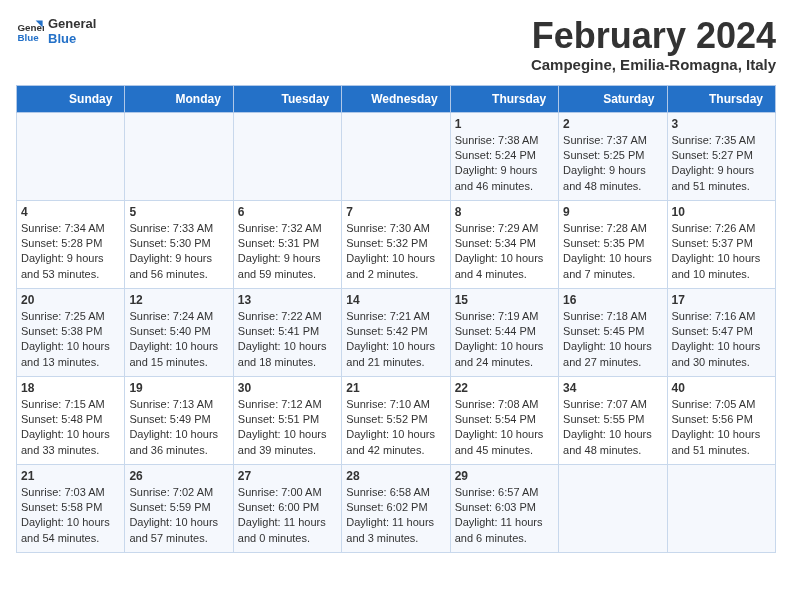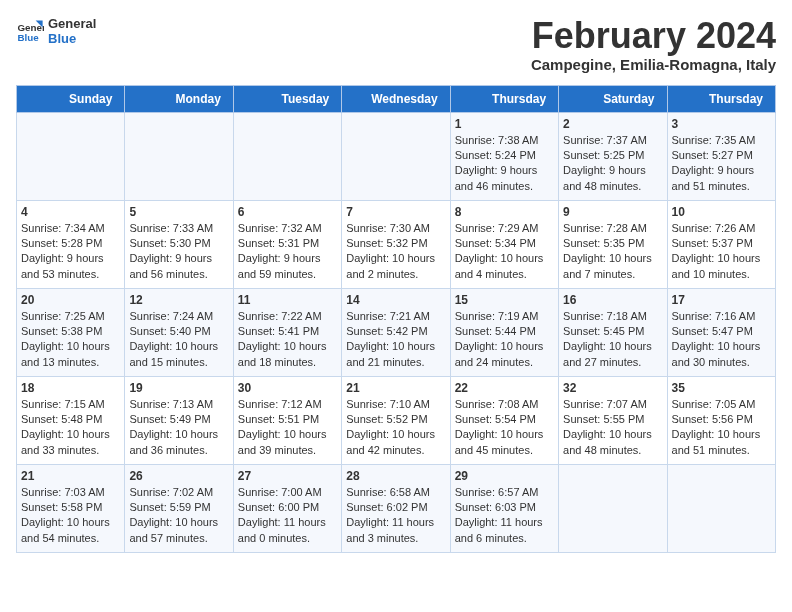--- a/index.html
+++ b/index.html
@@ -170,21 +170,21 @@
       <tr>
         <td>
           <span class="day-num">20</span>
           <div class="day-info">Sunrise: 7:25 AM<br>Sunset: 5:38 PM<br>Daylight: 10 hours<br>and 13 minutes.</div>
         </td>
         <td>
           <span class="day-num">12</span>
           <div class="day-info">Sunrise: 7:24 AM<br>Sunset: 5:40 PM<br>Daylight: 10 hours<br>and 15 minutes.</div>
         </td>
         <td>
-          <span class="day-num">11</span>
+          <span class="day-num">13</span>
           <div class="day-info">Sunrise: 7:22 AM<br>Sunset: 5:41 PM<br>Daylight: 10 hours<br>and 18 minutes.</div>
         </td>
         <td>
           <span class="day-num">14</span>
           <div class="day-info">Sunrise: 7:21 AM<br>Sunset: 5:42 PM<br>Daylight: 10 hours<br>and 21 minutes.</div>
         </td>
         <td>
           <span class="day-num">15</span>
           <div class="day-info">Sunrise: 7:19 AM<br>Sunset: 5:44 PM<br>Daylight: 10 hours<br>and 24 minutes.</div>
         </td>
@@ -212,25 +212,25 @@
         </td>
         <td>
           <span class="day-num">21</span>
           <div class="day-info">Sunrise: 7:10 AM<br>Sunset: 5:52 PM<br>Daylight: 10 hours<br>and 42 minutes.</div>
         </td>
         <td>
           <span class="day-num">22</span>
           <div class="day-info">Sunrise: 7:08 AM<br>Sunset: 5:54 PM<br>Daylight: 10 hours<br>and 45 minutes.</div>
         </td>
         <td>
-          <span class="day-num">32</span>
+          <span class="day-num">34</span>
           <div class="day-info">Sunrise: 7:07 AM<br>Sunset: 5:55 PM<br>Daylight: 10 hours<br>and 48 minutes.</div>
         </td>
         <td>
-          <span class="day-num">35</span>
+          <span class="day-num">40</span>
           <div class="day-info">Sunrise: 7:05 AM<br>Sunset: 5:56 PM<br>Daylight: 10 hours<br>and 51 minutes.</div>
         </td>
       </tr>
       <tr>
         <td>
           <span class="day-num">21</span>
           <div class="day-info">Sunrise: 7:03 AM<br>Sunset: 5:58 PM<br>Daylight: 10 hours<br>and 54 minutes.</div>
         </td>
         <td>
           <span class="day-num">26</span>

